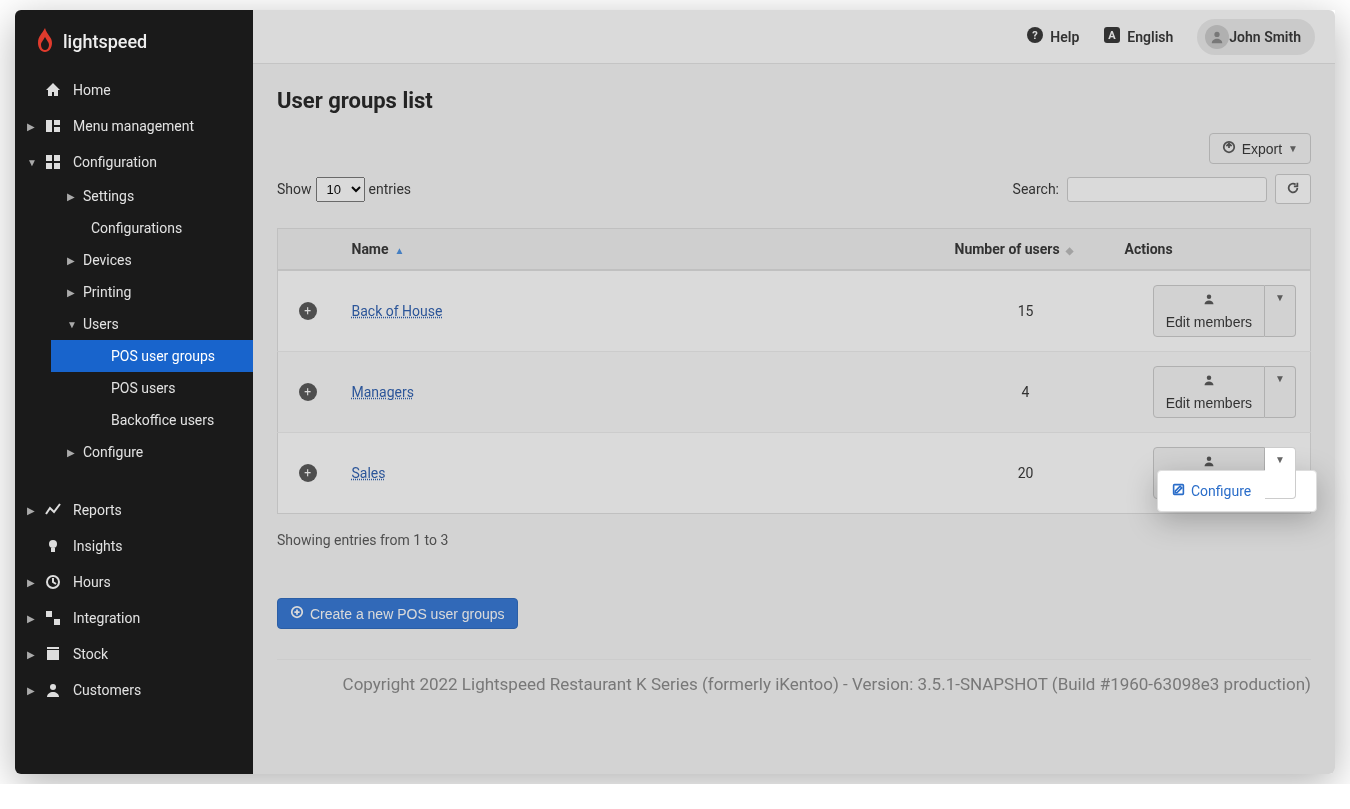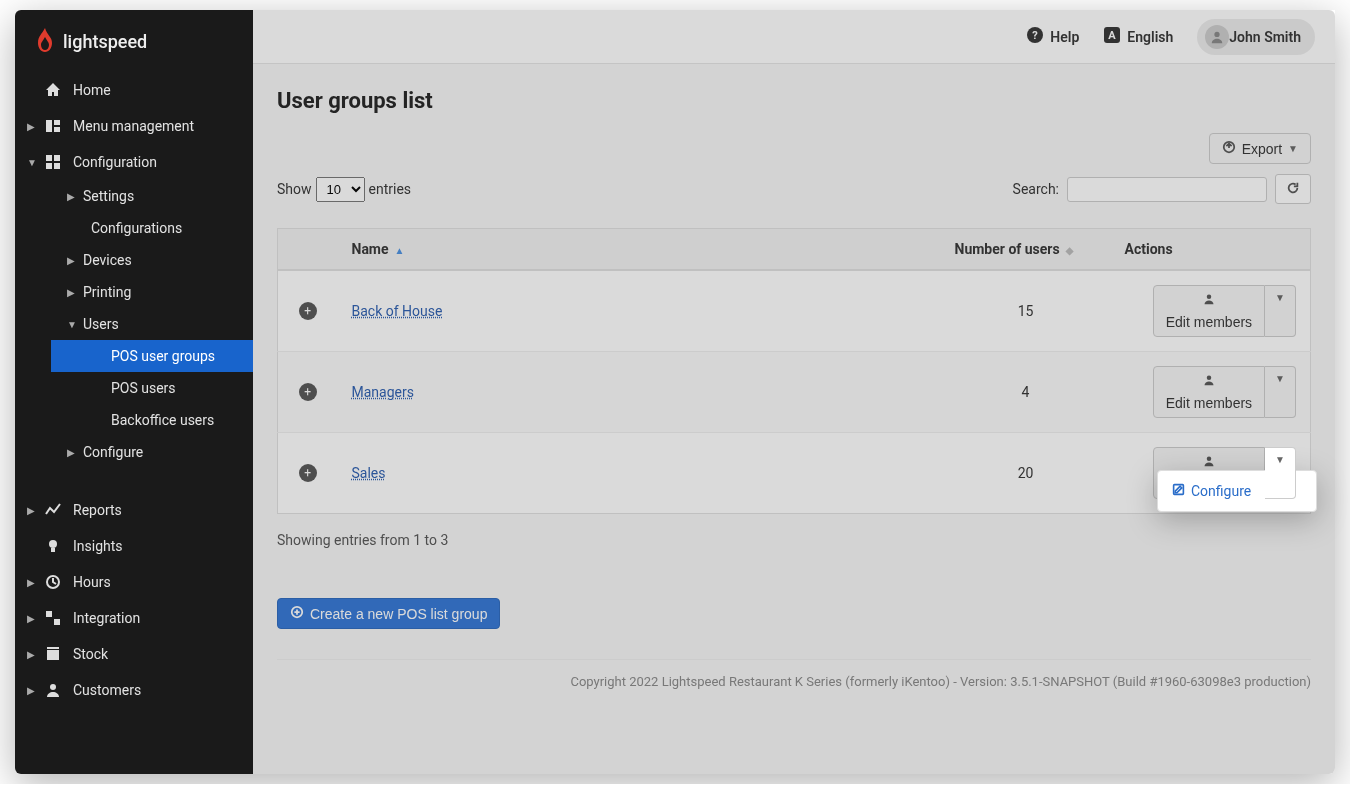--- a/index.html
+++ b/index.html
@@ -38,21 +38,21 @@
 table.grid th { background: #f2f2f2; text-align: left; padding: 12px 14px; font-weight: 700; font-size: 14px; border-bottom: 2px solid #e0e0e0; }
 table.grid td { padding: 14px; border-top: 1px solid #eee; }
 table.grid tbody tr:nth-child(even) { background: #fafafa; }
 .expand-icon { width: 18px; height: 18px; border-radius: 50%; background: #555; color: #fff; display: inline-flex; align-items: center; justify-content: center; font-size: 12px; }
 .link { color: #2a5db0; text-decoration: underline dotted; cursor: pointer; }
 .btn-group { display: inline-flex; }
 .btn-group .btn { border-radius: 0; flex-direction: column; }
 .btn-group .btn:first-child { border-radius: 4px 0 0 4px; }
 .btn-group .btn:last-child { border-radius: 0 4px 4px 0; border-left: 0; padding: 6px 10px; }
 .table-footer { margin-top: 18px; color: #555; }
-.footer-text { text-align: right; color: #888; font-size: 13px; margin-top: 30px; padding-top: 14px; border-top: 1px solid #eee; }
+.footer-text { text-align: right; color: #888; font-size: 17px; margin-top: 30px; padding-top: 14px; border-top: 1px solid #eee; }
 .sort-asc { color: #4a90e2; font-size: 10px; margin-left: 6px; }
 .sort-neutral { color: #bbb; font-size: 10px; margin-left: 6px; }
 .dropdown-popup { position: absolute; z-index: 20; background: #fff; border: 1px solid #ddd; border-radius: 4px; box-shadow: 0 8px 30px rgba(0,0,0,0.25); padding: 4px 0; width: 160px; }
 .dropdown-popup .item { padding: 8px 14px; color: #2a6dc9; cursor: pointer; display: flex; align-items: center; gap: 6px; font-size: 14px; }
 .caret-glyph { font-size: 10px; color: #666; }
 .refresh-btn { border: 1px solid #ccc; background: #fff; width: 36px; height: 30px; border-radius: 3px; display: inline-flex; align-items: center; justify-content: center; cursor: pointer; }
 .col-num { text-align: center; width: 170px; }
 .col-actions { text-align: right; width: 200px; }
 .create-row { margin-top: 50px; }
 </style>
@@ -329,21 +329,21 @@
       </table>
 
       <div class="table-footer">Showing entries from 1 to 3</div>
 
       <div class="create-row">
         <button class="btn btn-primary">
           <span><svg width="14" height="14" viewBox="0 0 16 16" fill="none" stroke="#fff" stroke-width="2">
                 <circle cx="8" cy="8" r="6"></circle>
                 <path d="M8 5v6M5 8h6"></path>
               </svg></span>
-          <span>Create a new POS list group</span>
+          <span>Create a new POS user groups</span>
         </button>
       </div>
 
       <div class="footer-text">Copyright 2022 Lightspeed Restaurant K Series (formerly iKentoo) - Version: 3.5.1-SNAPSHOT (Build #1960-63098e3 production)</div>
     </div>
 
     <div class="overlay"></div>
 
     <div class="dropdown-popup" style="top:460px; right:18px;">
       <div class="item">

